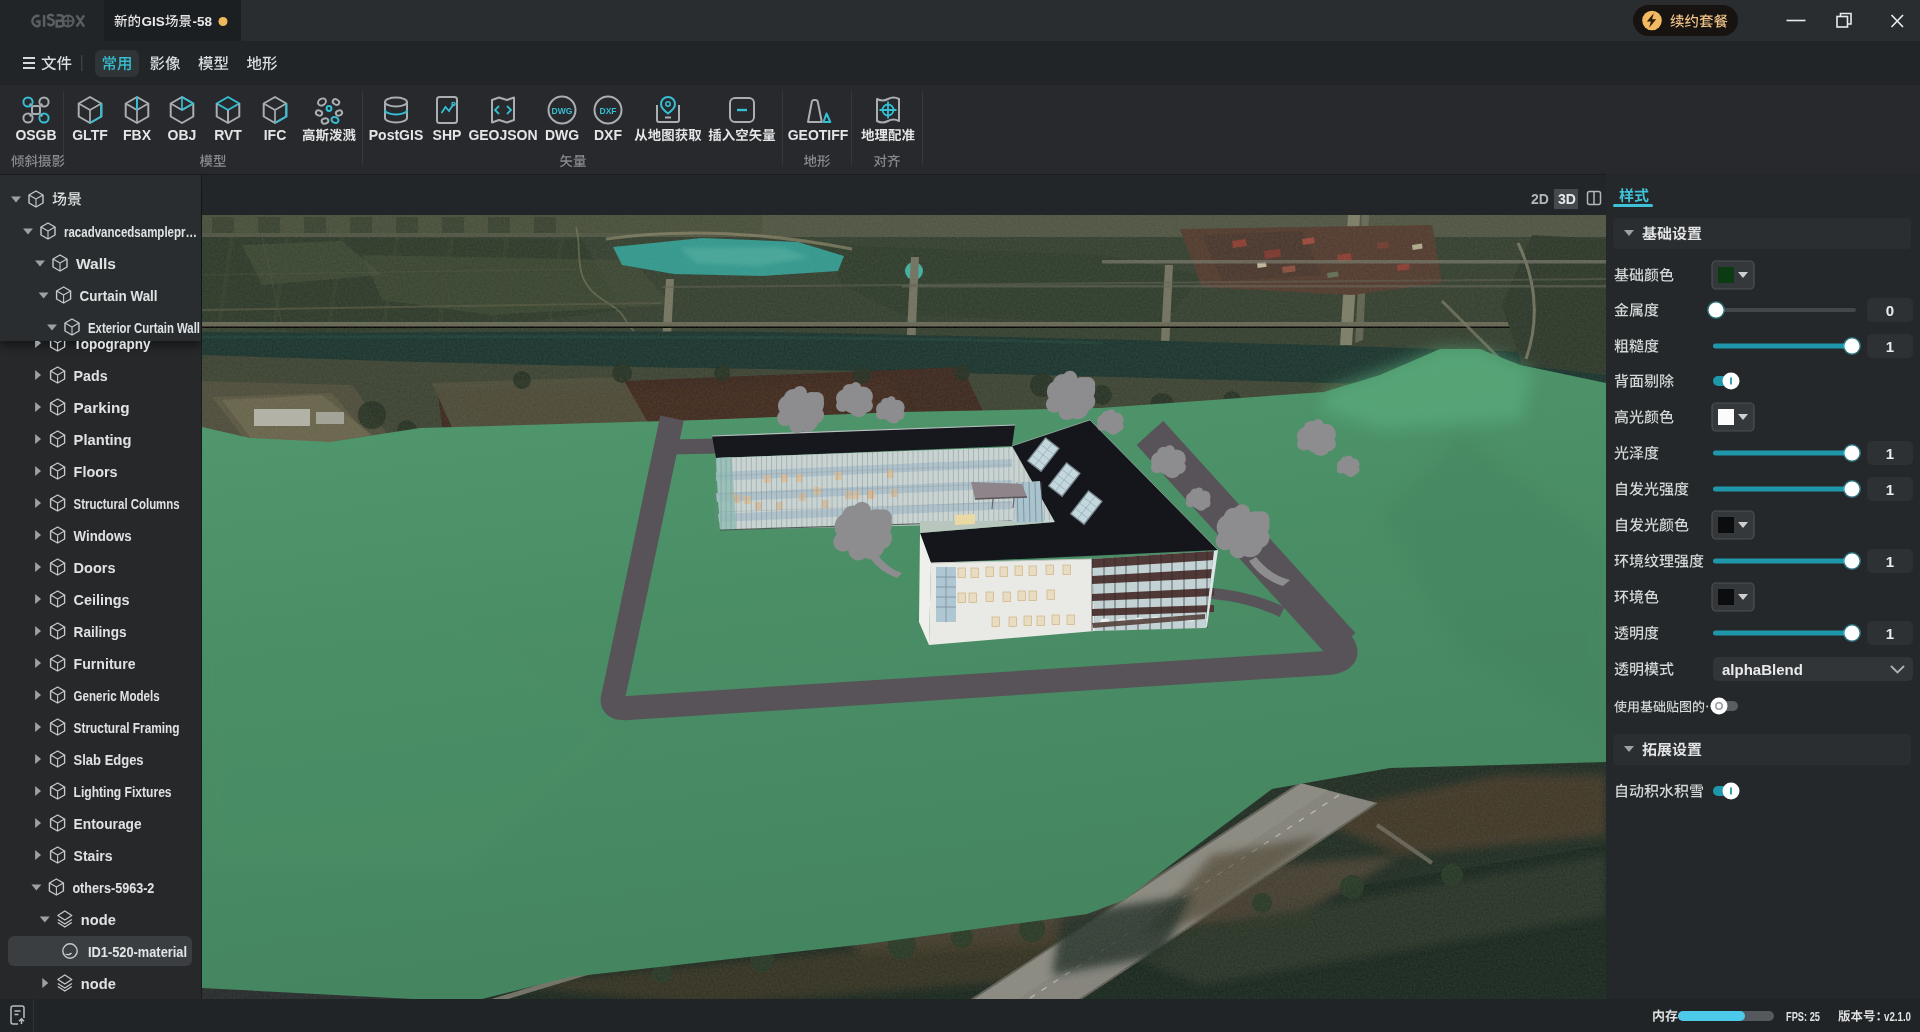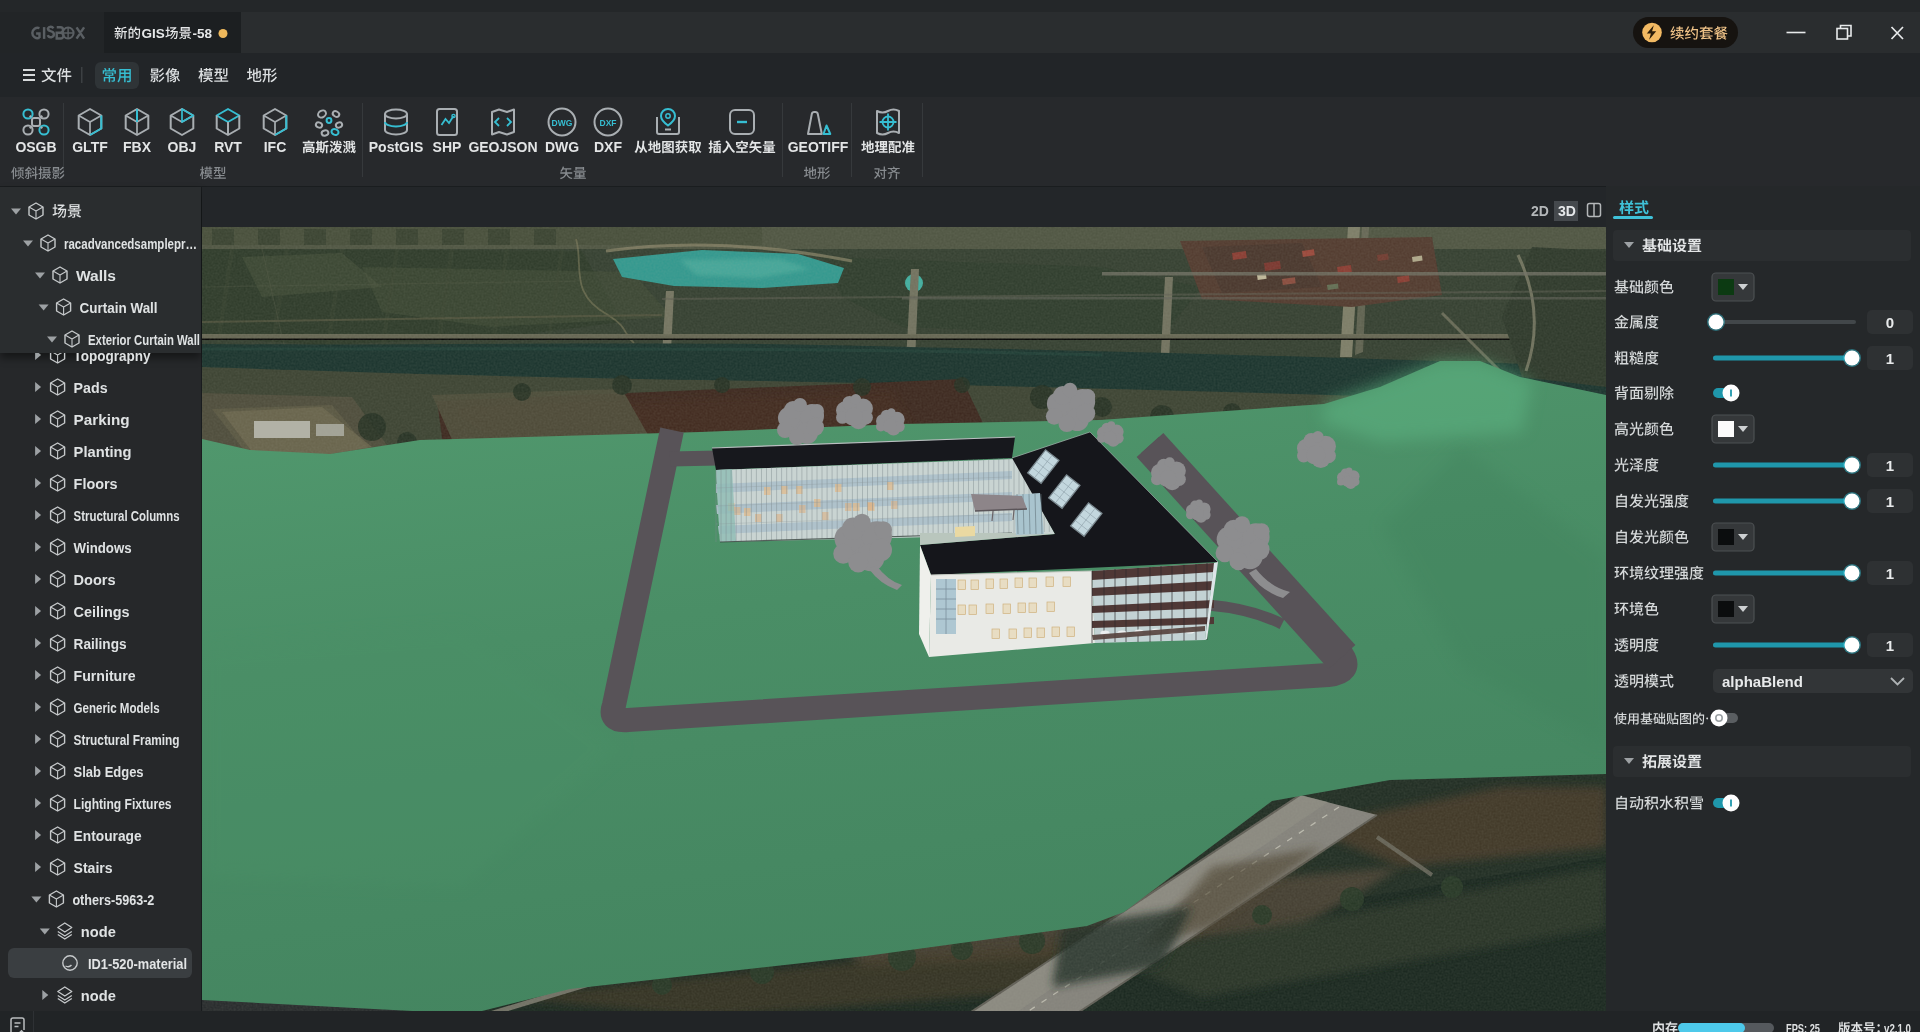--- a/index.html
+++ b/index.html
@@ -1,19 +1,19 @@
 <!DOCTYPE html>
 <html><head><meta charset="utf-8">
 <style>
 *{margin:0;padding:0;box-sizing:border-box}
 html,body{width:1920px;height:1032px;overflow:hidden;background:#242729;font-family:"Liberation Sans",sans-serif}
 .abs{position:absolute}
 svg{display:block}
 </style></head><body>
-<div class="abs" style="left:0;top:12px;width:1920px;height:864px">
+<div class="abs" style="left:0;top:0;width:1920px;height:864px">
 <div class="abs" style="left:0;top:0;width:1920px;height:41px;background:#2a2d2f"></div>
     <div class="abs" style="left:0;top:0;width:104px;height:41px;background:#222527"></div>
     <div class="abs" style="left:104px;top:0;width:137px;height:41px;background:#1c1f21"></div>
     <svg class="abs" style="left:29px;top:13px" width="58" height="16" viewBox="0 0 66 19">
 <g fill="none" stroke="#5a5f63" stroke-width="2.9">
 <path d="M11 3.6 A6.3 6.3 0 1 0 11 15.4 M11 15.4 V10 H7"></path>
 <path d="M16.5 2.5 v14"></path>
 <path d="M27.5 4 A3.6 3.6 0 0 0 21 4.2 q0 2.4 3.2 3.1 q3.9 0.9 3.9 3.5 a3.7 3.7 0 0 1 -7.2 1.3"></path>
 <path d="M31.5 2.7 h4.3 a3.2 3.2 0 0 1 0 6.4 h-4.3 m0 0 h4.6 a3.5 3.5 0 0 1 0 7 h-4.6 z"></path>
 <circle cx="45" cy="9.5" r="6.5" stroke-width="2.4"></circle>

